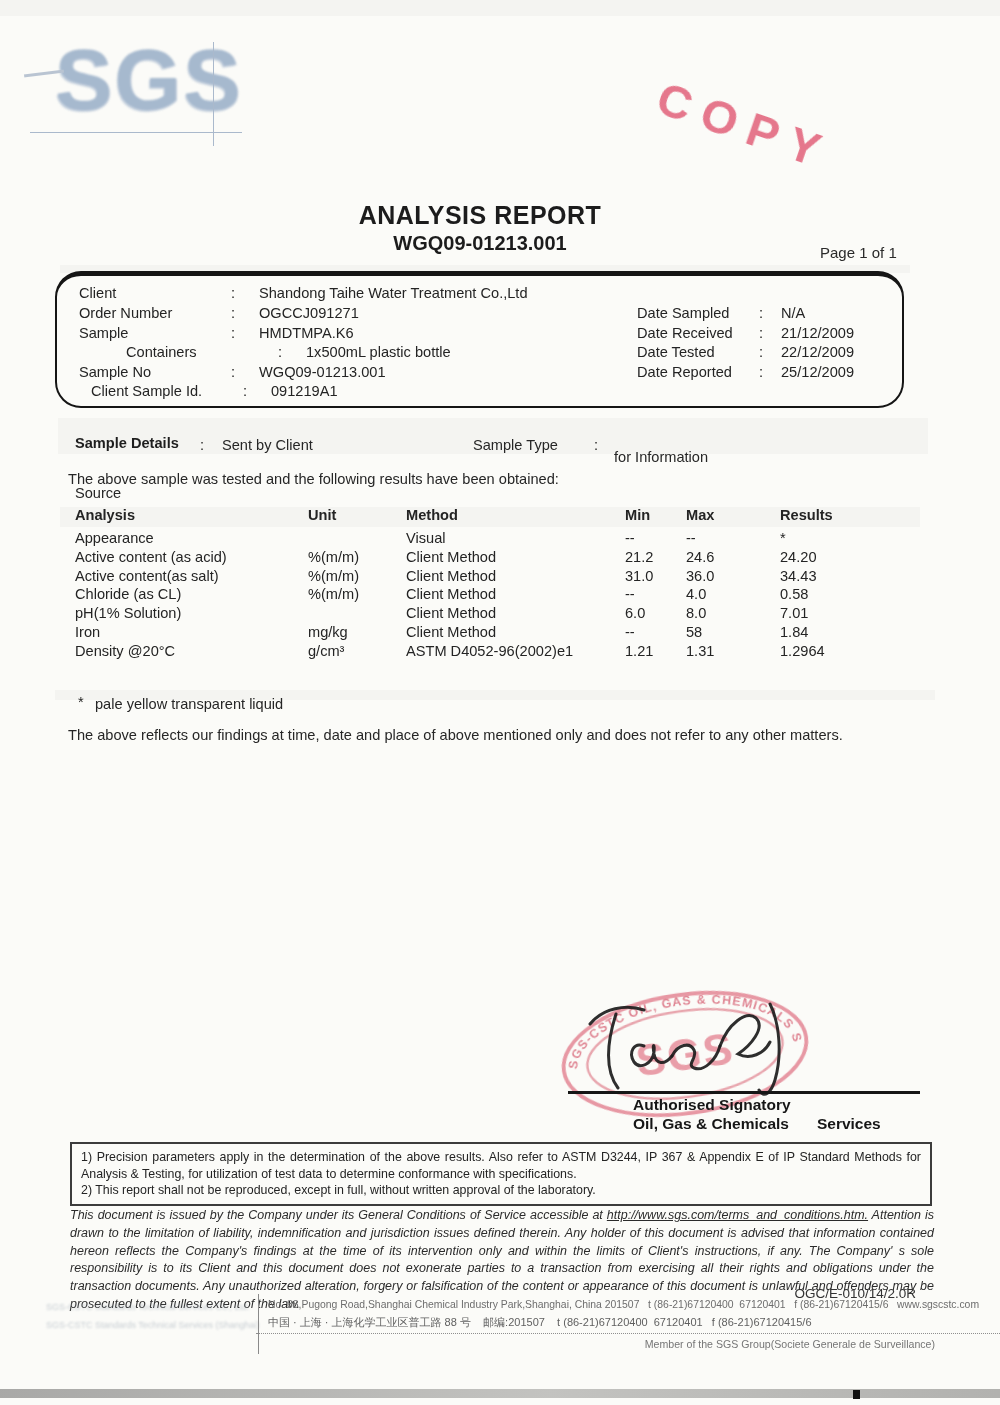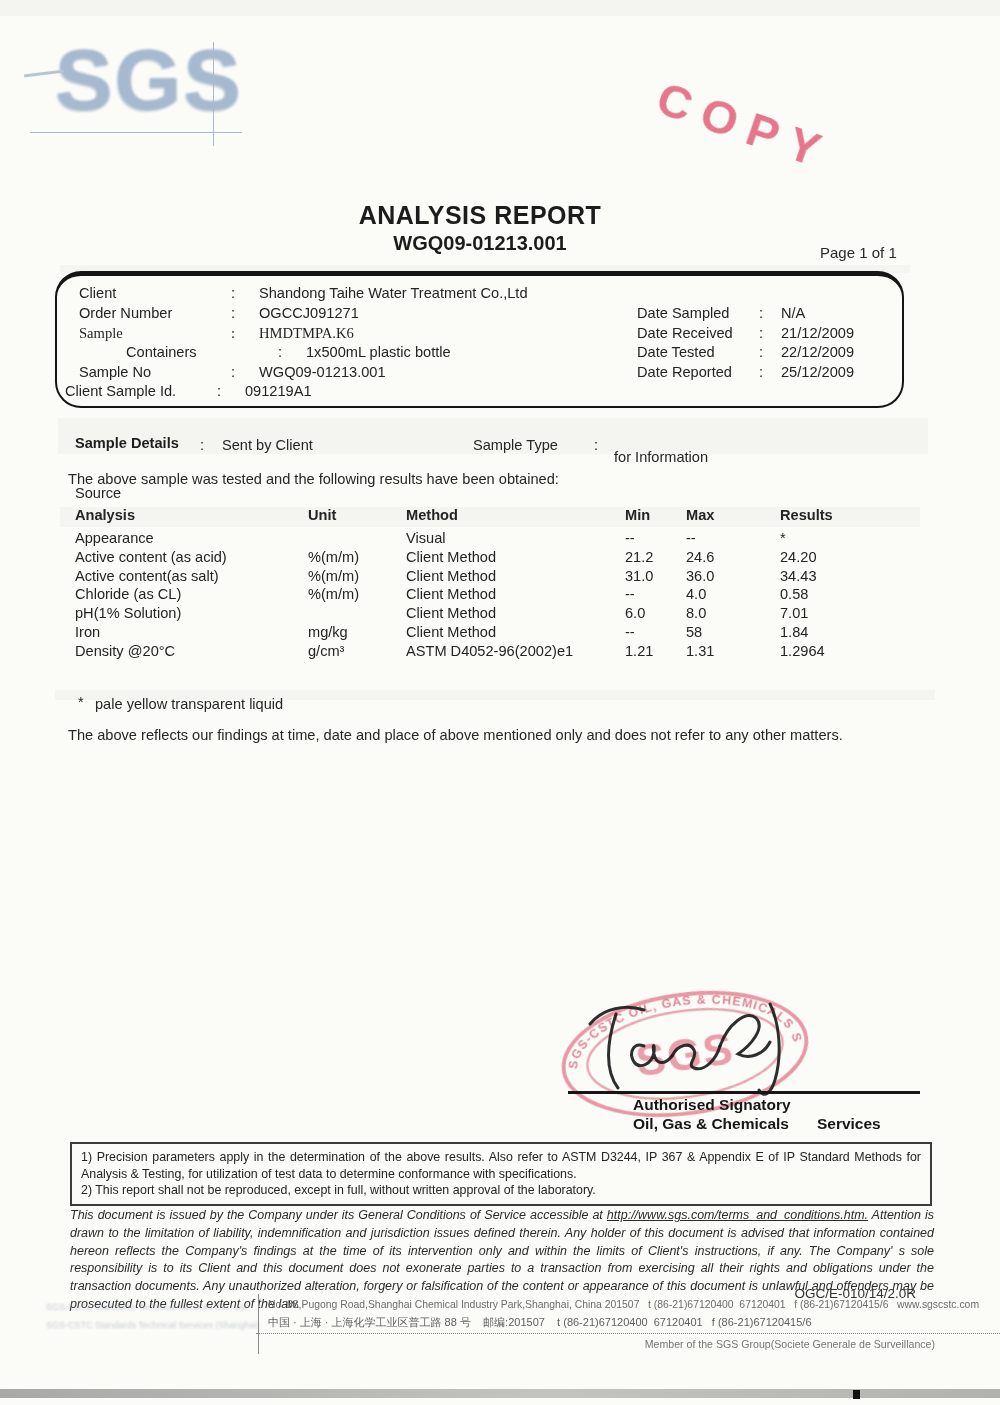--- a/index.html
+++ b/index.html
@@ -100,36 +100,36 @@
     <div class="fieldrow lf" style="left:22px;top:9px;">
       <span class="f-label">Client</span>
         <span class="f-colon">:</span>
         <span>Shandong Taihe Water Treatment Co.,Ltd</span>
     </div>
     <div class="fieldrow lf" style="left:22px;top:29px;">
       <span class="f-label">Order Number</span>
         <span class="f-colon">:</span>
         <span>OGCCJ091271</span>
     </div>
-    <div class="fieldrow lf" style="left:22px;top:48.5px;font-family:Liberation Serif, serif;">
+    <div class="fieldrow lf" style="left:22px;top:48.5px;">
       <span class="f-label">Sample</span>
         <span class="f-colon">:</span>
         <span>HMDTMPA.K6</span>
     </div>
     <div class="fieldrow lf" style="left:22px;top:68px;margin-left:47px;">
       <span class="f-label">Containers</span>
         <span class="f-colon">:</span>
         <span>1x500mL plastic bottle</span>
     </div>
     <div class="fieldrow lf" style="left:22px;top:87.5px;">
       <span class="f-label">Sample No</span>
         <span class="f-colon">:</span>
         <span>WGQ09-01213.001</span>
     </div>
-    <div class="fieldrow lf" style="left:8px;top:107px;justify-content:flex-end;">
+    <div class="fieldrow lf" style="left:34px;top:107px;justify-content:flex-end;">
       <span class="f-label">Client Sample Id.</span>
         <span class="f-colon">:</span>
         <span>091219A1</span>
     </div>
     <div class="fieldrow rf" style="left:580px;top:29px;">
       <span class="f-label">Date Sampled</span>
         <span class="f-colon">:</span>
         <span>N/A</span>
     </div>
     <div class="fieldrow rf" style="left:580px;top:48.5px;">

